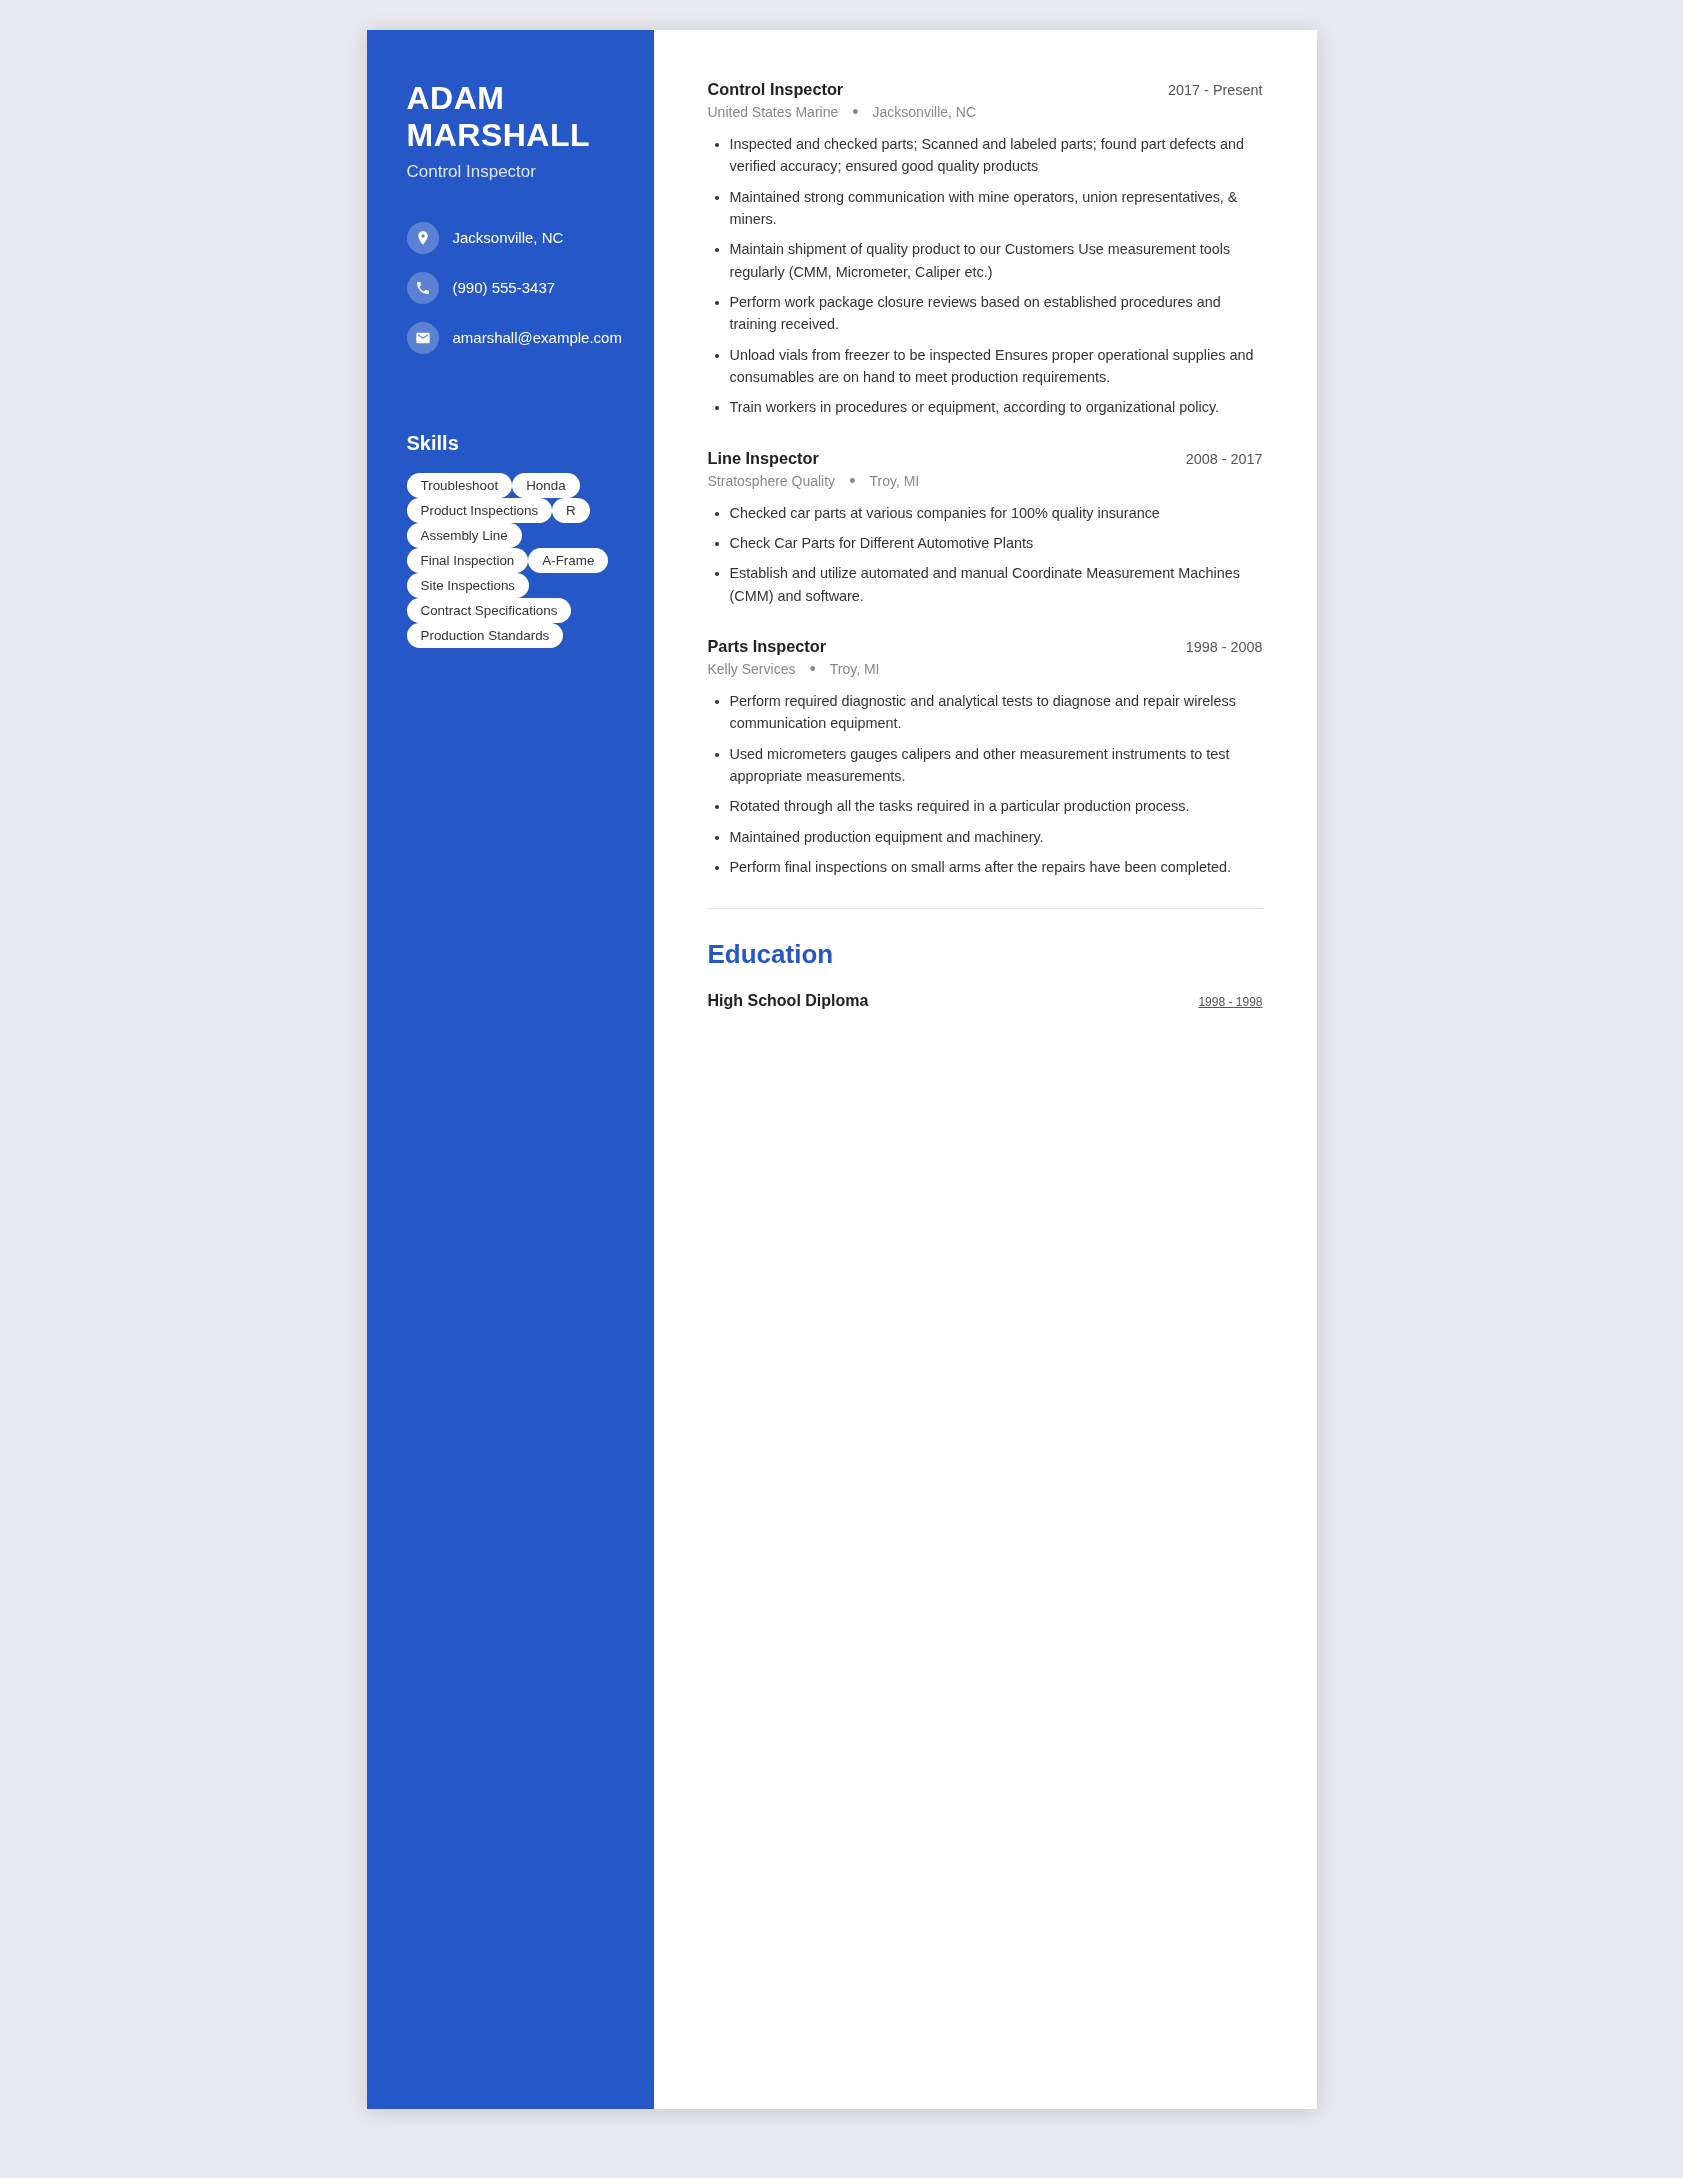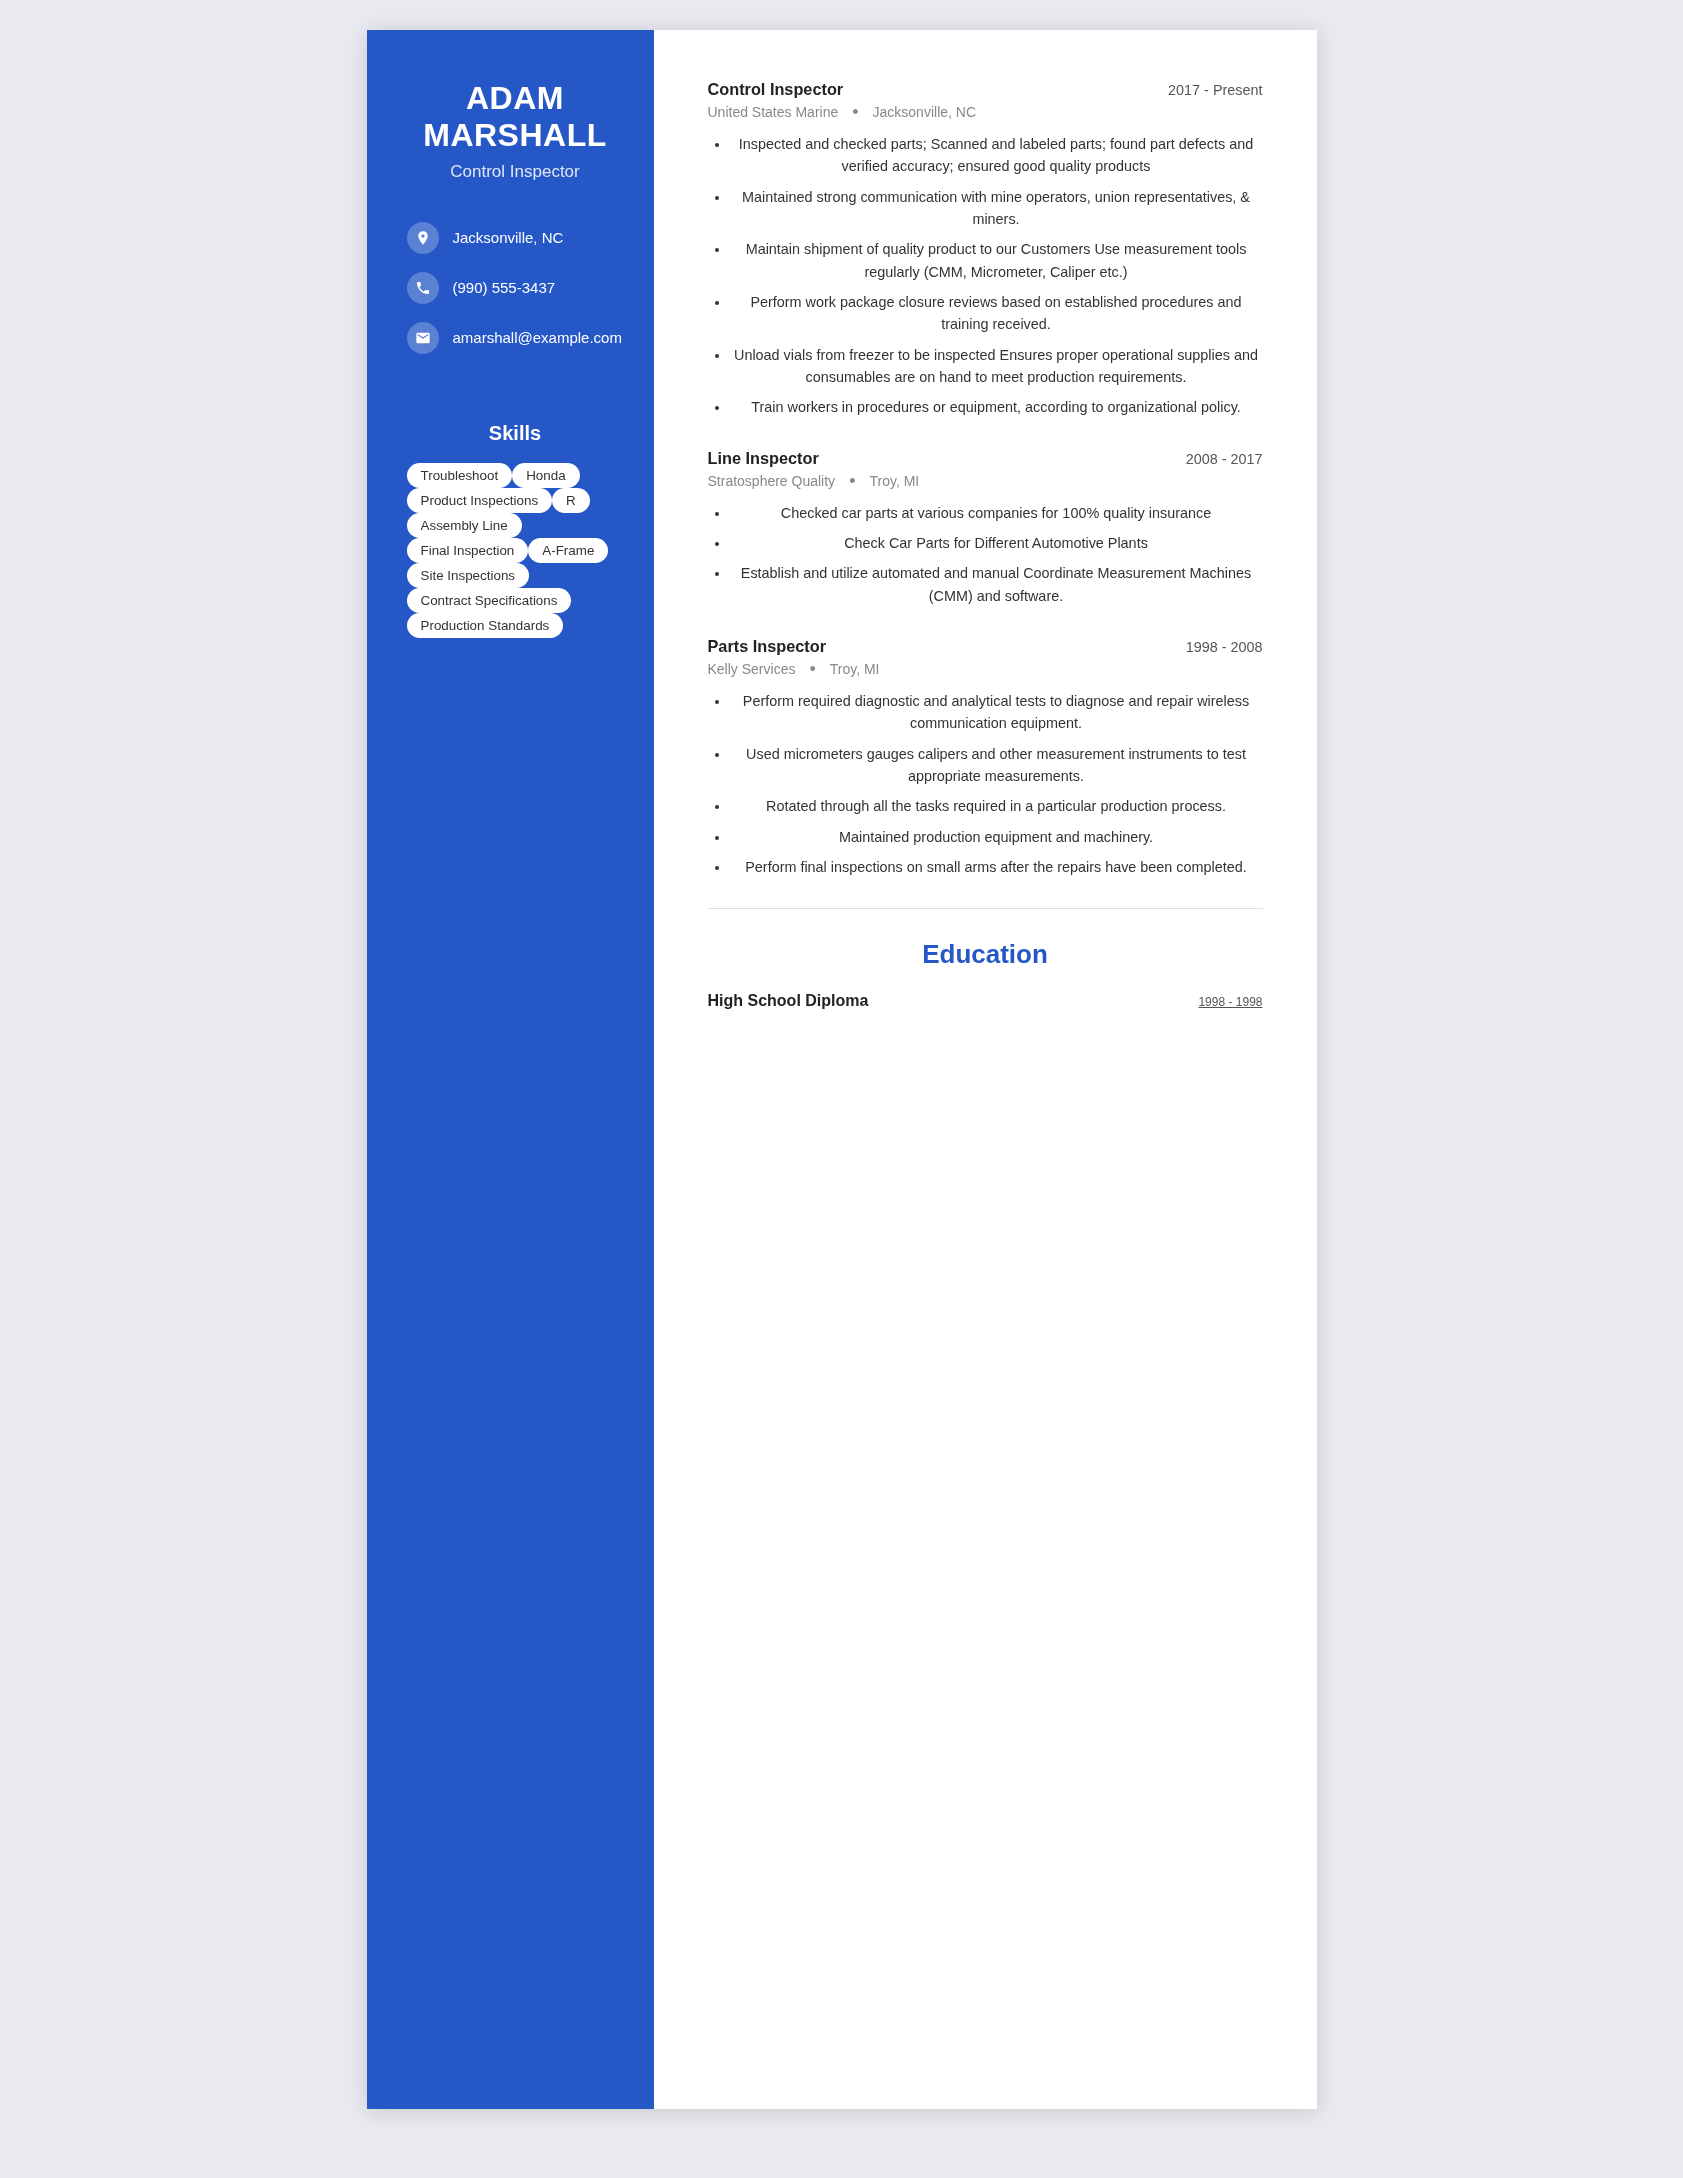--- a/index.html
+++ b/index.html
@@ -11,21 +11,20 @@
       align-items: flex-start;
       min-height: 2178px;
       padding: 30px 0;
     }
     .resume-container {
       width: 950px;
       min-height: 2079px;
       display: flex;
       background: #a16207;
       box-shadow: 0 2px 20px rgba(0,0,0,0.15);
-      text-align: center;
     }
     
     .sidebar {
       width: 287px;
       min-width: 287px;
       background: #2557c7;
       color: #fff;
       padding: 50px 30px 40px 40px;
       display: flex;
       flex-direction: column;
@@ -65,21 +64,21 @@
       align-items: center;
       justify-content: center;
       margin-right: 14px;
       flex-shrink: 0;
     }
     .contact-icon svg {
       width: 16px;
       height: 16px;
       fill: #fff;
     }
-    .skills-section { }
+    .skills-section { margin-top: 10px; }
     .skills-heading {
       font-size: 20px;
       font-weight: 700;
       color: #fff;
       margin-bottom: 18px;
     }
     .skills-list {
       display: flex;
       flex-wrap: wrap;
       gap: 0;

